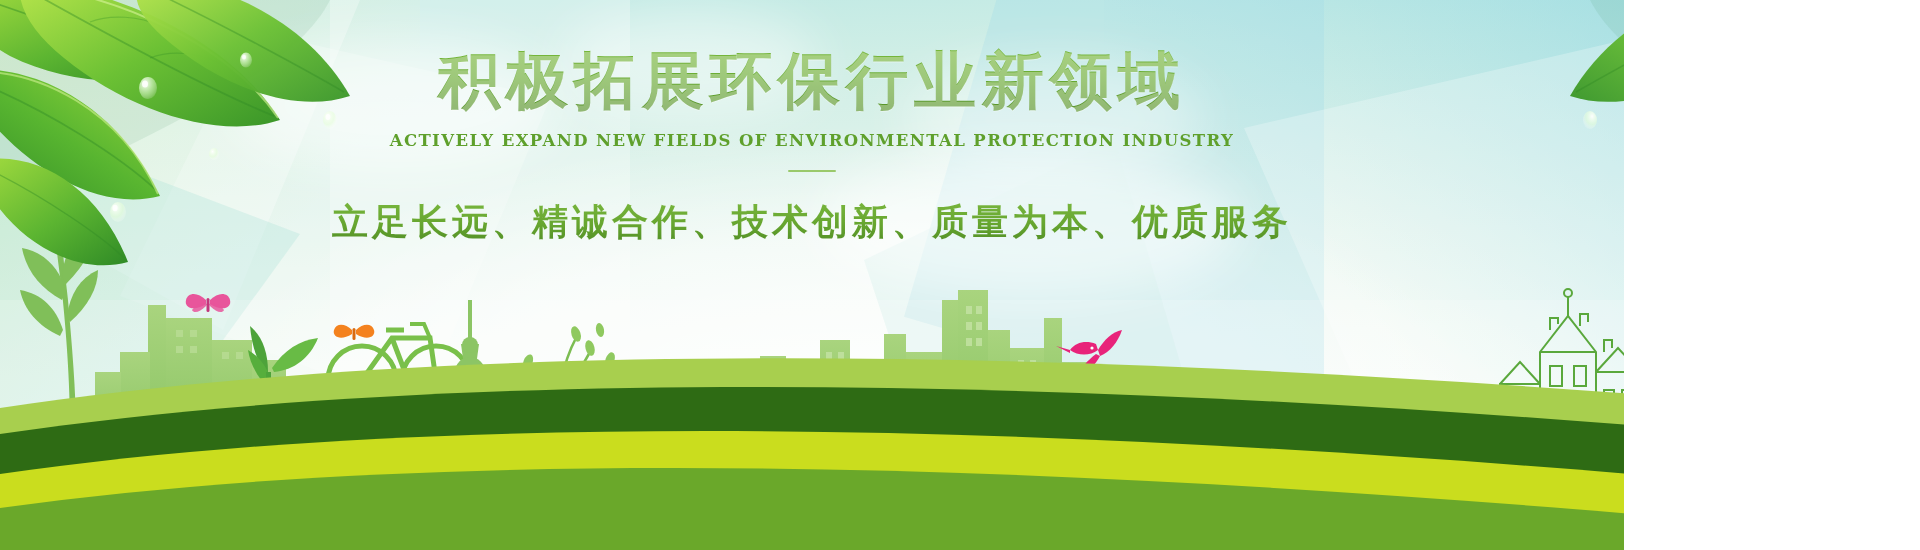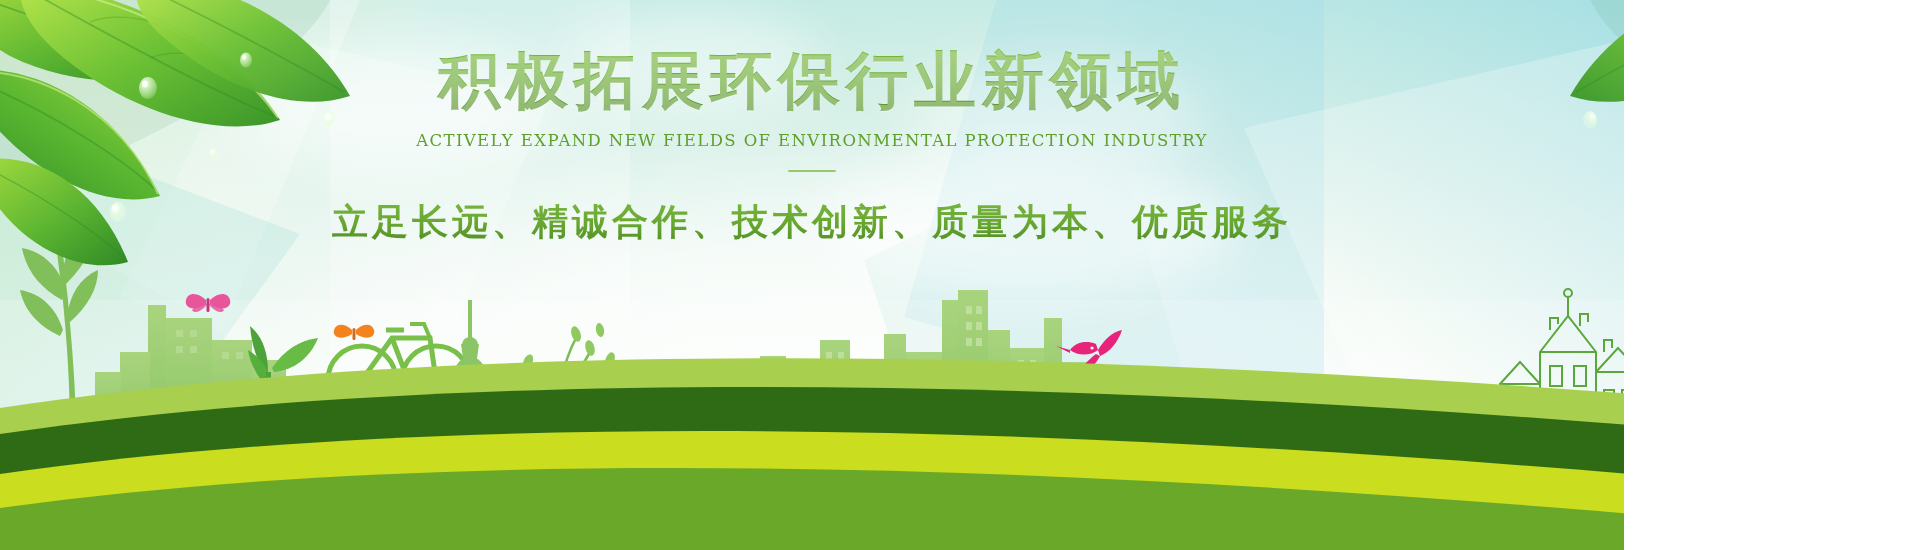--- a/index.html
+++ b/index.html
@@ -59,21 +59,21 @@
     font-family:"DejaVu Serif","Liberation Serif",serif;
     font-size:62px;font-weight:700;letter-spacing:6px;
     color:#6aab34;line-height:1.08;margin:0;
     background:linear-gradient(180deg,#79b83c 0%,#6aab34 45%,#548f28 100%);
     -webkit-background-clip:text;background-clip:text;
     -webkit-text-fill-color:transparent;color:transparent;
     text-shadow:0 1px 0 rgba(255,255,255,.35);
   }
   .subtitle-en{
     font-family:"DejaVu Serif","Liberation Serif",serif;
-    font-size:16.5px;font-weight:400;letter-spacing:1.4px;
+    font-size:16.5px;font-weight:700;letter-spacing:1.4px;
     color:#5fa02c;margin:16px 0 0 0;
   }
   .rule{
     width:48px;height:2px;margin:20px auto 0;
     background:#8cc153;opacity:.85;border-radius:2px;
   }
   .slogan-cn{
     font-family:Liberation Mono, monospace;
     font-size:36px;font-weight:700;letter-spacing:4px;
     margin:26px 0 0 0;

